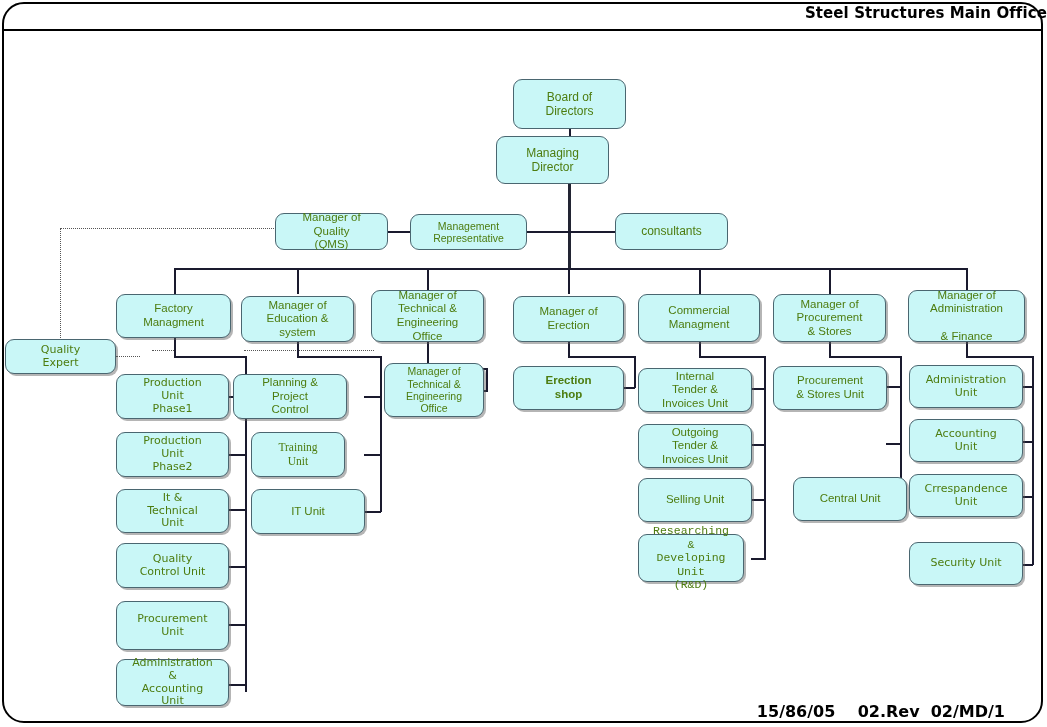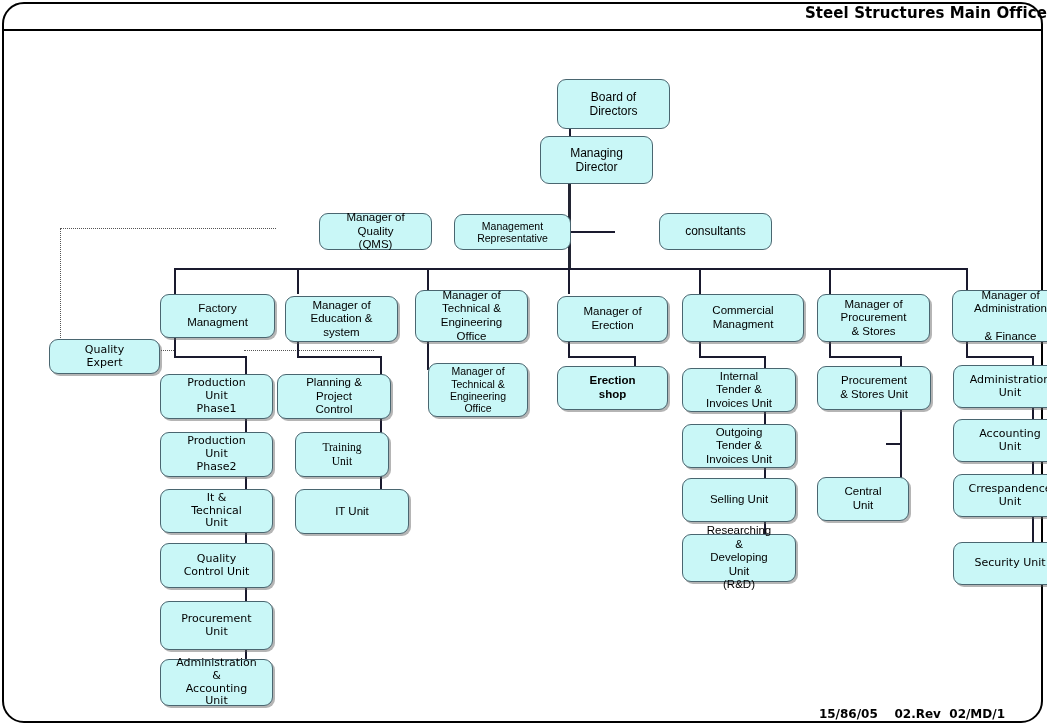--- a/index.html
+++ b/index.html
@@ -27,21 +27,21 @@
   }
   .chart-title{
     position:absolute;left:0;top:4px;width:1047px;
     text-align:right;
     font-size:15px;font-weight:bold;color:#000;
     font-family:"DejaVu Sans",sans-serif;
     letter-spacing:.1px;
   }
   .footer{
     position:absolute;right:42px;bottom:6px;
-    font-size:12px;font-weight:bold;color:#000;
+    font-size:16px;font-weight:bold;color:#000;
     font-family:"DejaVu Sans",sans-serif;
     white-space:pre;
   }
 
   
   .ln{position:absolute;background:#1a1a2e;}
   .ln.h{height:1.5px;}
   .ln.v{width:1.5px;}
   .ln.thick{background:#222433;}
   .ln.thick.v{width:3px;}
@@ -50,26 +50,25 @@
 
   
   .node{
     position:absolute;
     box-sizing:border-box;
     background:#c9f7f7;
     border:1.3px solid #4a6670;
     border-radius:9px;
     display:flex;align-items:center;justify-content:center;
     text-align:center;
-    color:#000000;
+    color:#4d7c0f;
     line-height:1.18;
     padding:2px 20px;
     box-shadow:2px 2px 0 rgba(90,90,90,.45);
     white-space:pre-line;
-    margin-left:44px;
   }
   .node.lib{font-family:"Liberation Sans",sans-serif;font-size:11.5px;}
   .node.dv{font-family:"DejaVu Sans",sans-serif;font-size:11px;}
   .node.top{font-size:12px;}
   .node.flat{box-shadow:none;}
 </style>
 </head>
 <body>
 
 <div id="chart-root">
@@ -213,27 +212,27 @@
 Technical &amp;
 Engineering Office</div>
 
   <div class="node lib" style="left:513px;top:366px;width:111px;height:44px;font-weight:bold;">Erection shop</div>
 
   <div class="node lib" style="left:638px;top:368px;width:114px;height:44px;">Internal Tender &amp;
 Invoices Unit</div>
   <div class="node lib" style="left:638px;top:424px;width:114px;height:44px;">Outgoing Tender &amp;
 Invoices Unit</div>
   <div class="node lib" style="left:638px;top:478px;width:114px;height:44px;">Selling Unit</div>
-  <div class="node lib" style="left:638px;top:534px;width:114px;height:48px;">Researching &amp;
+  <div class="node lib" style="left:638px;top:534px;width:106px;height:48px;font-family:Liberation Mono, monospace;">Researching &amp;
 Developing Unit
 (R&amp;D)</div>
 
   <div class="node lib" style="left:773px;top:366px;width:114px;height:44px;">Procurement
 &amp; Stores Unit</div>
-  <div class="node lib" style="left:773px;top:477px;width:92px;height:44px;">Central Unit</div>
+  <div class="node lib" style="left:793px;top:477px;width:114px;height:44px;">Central Unit</div>
 
   <div class="node dv" style="left:909px;top:365px;width:114px;height:43px;">Administration Unit</div>
   <div class="node dv" style="left:909px;top:419px;width:114px;height:43px;">Accounting Unit</div>
   <div class="node dv" style="left:909px;top:474px;width:114px;height:43px;">Crrespandence Unit</div>
   <div class="node dv" style="left:909px;top:542px;width:114px;height:43px;">Security Unit</div>
 
   <div class="footer">15/86/05    02.Rev  02/MD/1</div>
 </div>
 
 </body></html>

